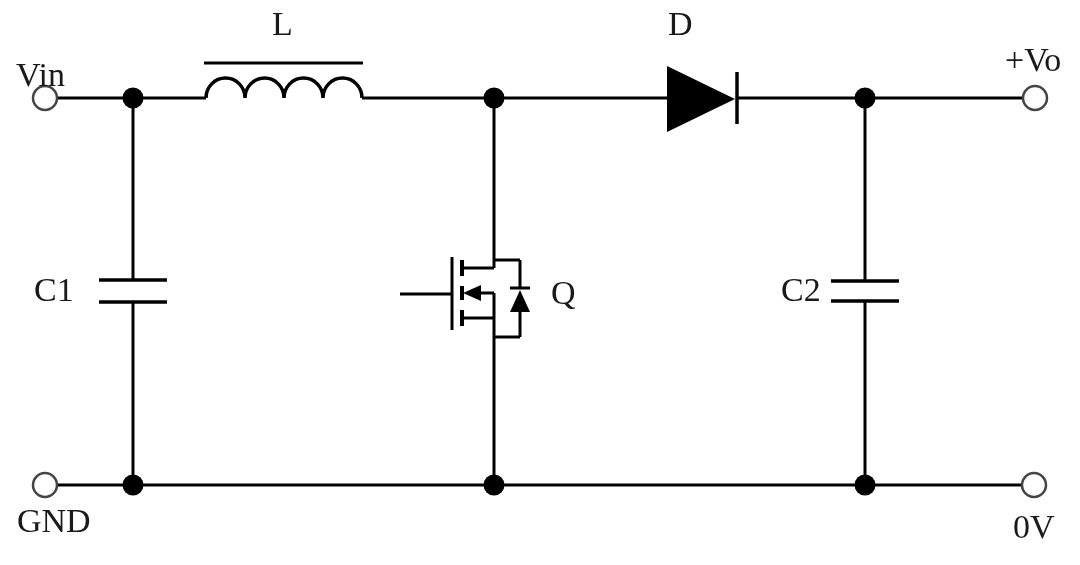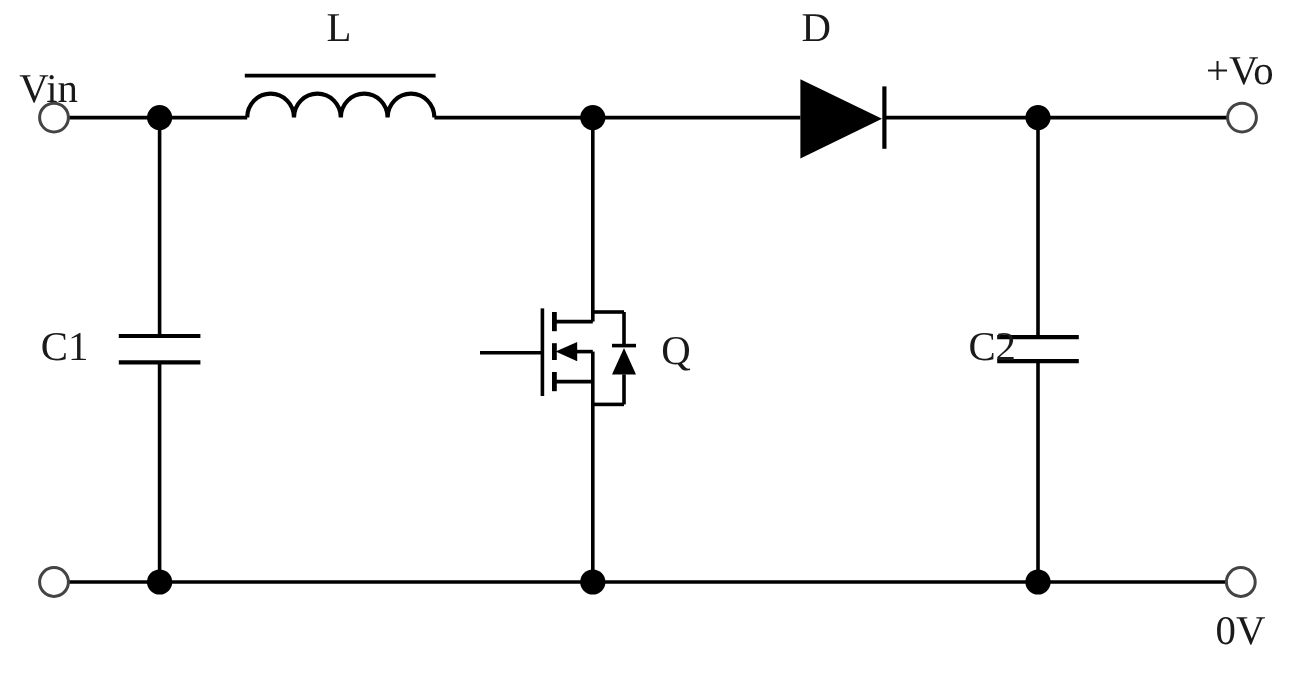--- a/index.html
+++ b/index.html
@@ -111,16 +111,17 @@
       <circle cx="1034" cy="485" r="12"></circle>
     </g>
   </svg>
 
   <span class="lbl" style="left:16px;  top:58px;">Vin</span>
   <span class="lbl" style="left:272px; top:7px;">L</span>
   <span class="lbl" style="left:668px; top:7px;">D</span>
   <span class="lbl" style="left:1005px;top:43px;">+Vo</span>
   <span class="lbl" style="left:34px;  top:273px;">C1</span>
   <span class="lbl" style="left:551px; top:276px;">Q</span>
-  <span class="lbl" style="left:807px; top:273px;">C2</span>
+  <span class="lbl" style="left:781px; top:273px;">C2</span>
+  <span class="lbl" style="left:17px;  top:504px;">GND</span>
   <span class="lbl" style="left:1013px;top:510px;">0V</span>
 
 </div>
 
 </body></html>

